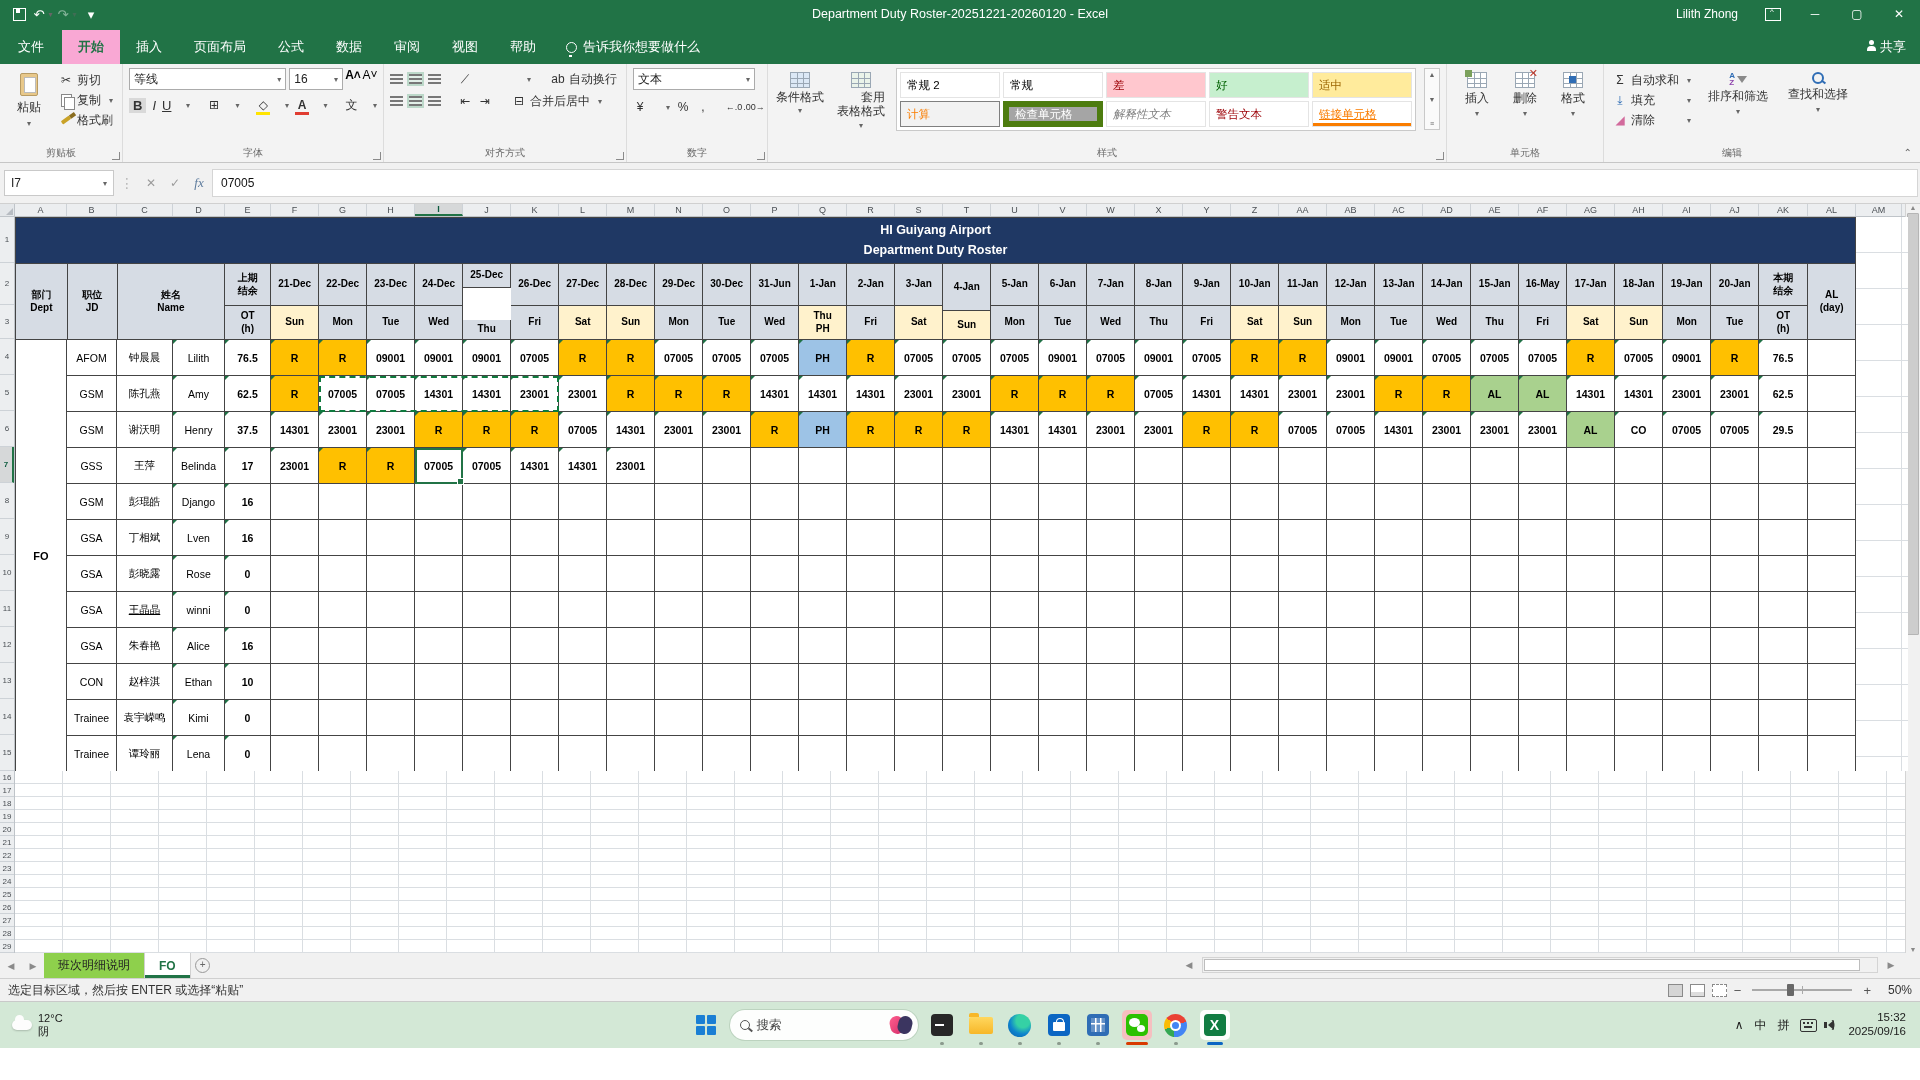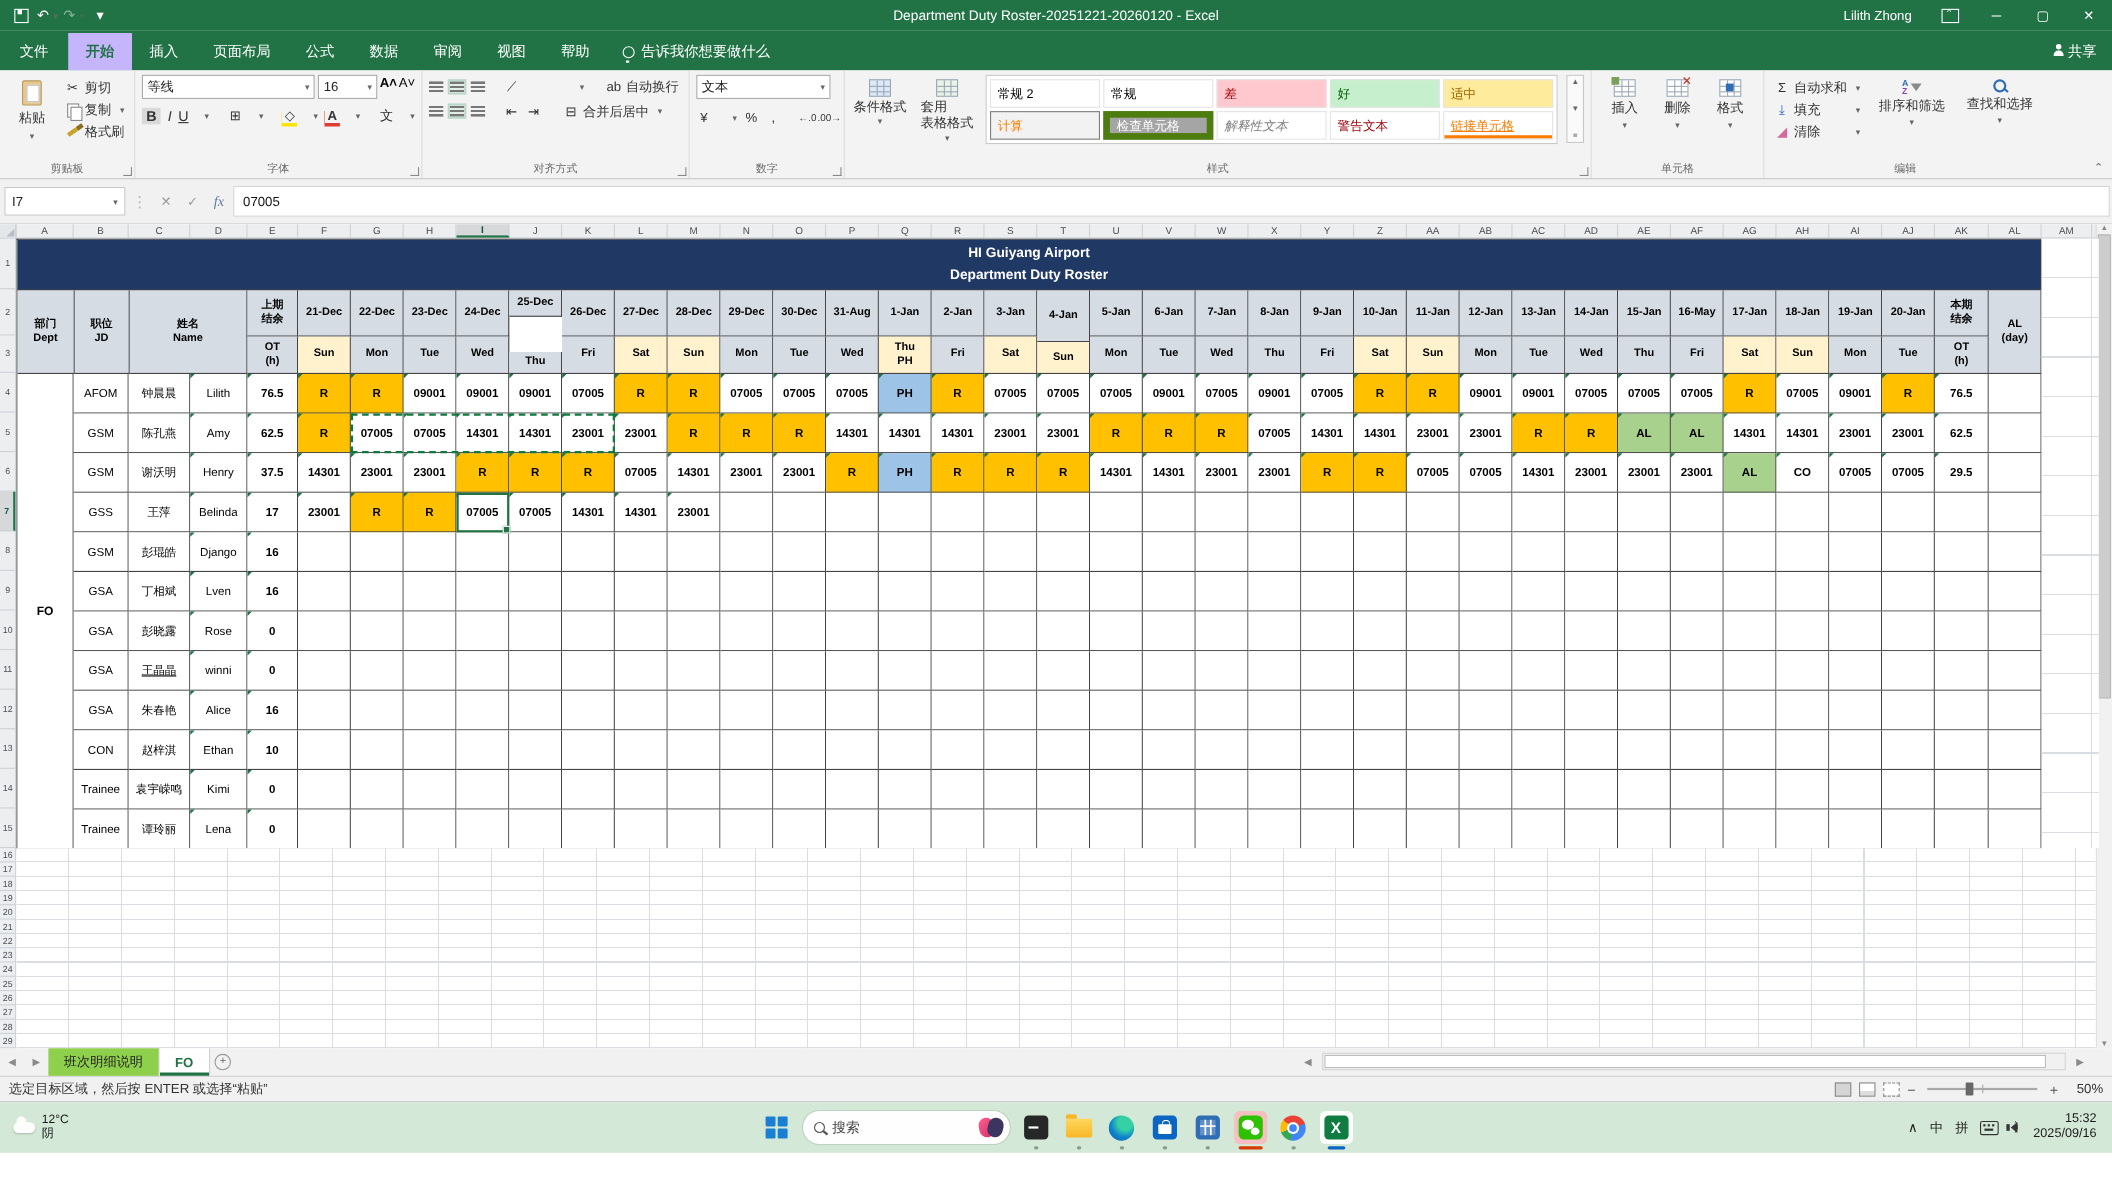--- a/index.html
+++ b/index.html
@@ -13,21 +13,21 @@
   .dim{opacity:.45;}
   #tb-title{position:absolute;left:0;right:0;text-align:center;font-size:12.5px;}
   #tb-right{margin-left:auto;display:flex;align-items:center;gap:0;z-index:2;}
   #tb-user{font-size:12px;margin-right:14px;}
   .winbtn{width:42px;height:28px;display:flex;align-items:center;justify-content:center;font-size:12px;}
   .ribopt{width:14px;height:11px;border:1px solid #fff;display:inline-block;position:relative;}
   .ribopt:before{content:"^";position:absolute;top:-2px;left:4px;font-size:8px;}
   
   #tabrow{height:36px;background:#217346;display:flex;align-items:flex-end;color:#fff;position:relative;}
   .rtab{padding:8px 16px 8px;font-size:13px;cursor:pointer;}
-  .rtab.active{background:#c4b5fd;color:#217346;font-weight:bold;}
+  .rtab.active{background:#f9a8d4;color:#217346;font-weight:bold;}
   #filetab{padding:8px 18px;font-size:13px;}
   #tellme{display:flex;align-items:center;gap:6px;padding:8px 14px;font-size:13px;}
   .bulb{width:9px;height:9px;border:1.5px solid #fff;border-radius:50%;position:relative;display:inline-block;}
   .bulb:after{content:"";position:absolute;left:2px;top:9px;width:3px;height:3px;border-bottom:2px solid #fff;}
   #share{position:absolute;right:14px;bottom:8px;display:flex;align-items:center;gap:5px;font-size:13px;}
   .person{width:8px;height:8px;position:relative;display:inline-block;}
   .person:before{content:"";position:absolute;top:-3px;left:2px;width:5px;height:5px;border-radius:50%;background:#fff;}
   .person:after{content:"";position:absolute;top:3px;left:0;width:9px;height:5px;border-radius:4px 4px 0 0;background:#fff;}
   
   #ribbon{height:98px;background:#f3f3f3;border-bottom:1px solid #c6c6c6;display:flex;position:relative;}
@@ -370,21 +370,21 @@
 
   <div class="rgroup">
     <div style="display:flex;gap:6px;align-items:flex-start;">
       <div class="cellbtn" style="width:52px;">
         <span class="gridico" style="background-color:#dce8f5;"></span>
         <span style="white-space:pre-line;text-align:center;line-height:1.2;">条件格式</span>
           <span style="font-size:8px;color:#666;">▾</span>
       </div>
       <div class="cellbtn" style="width:58px;">
         <span class="gridico" style="background-color:#eaf3ea;"></span>
-        <span style="white-space:pre-line;text-align:left;line-height:1.2;">套用
+        <span style="white-space:pre-line;text-align:right;line-height:1.2;">套用
 表格格式</span>
           <span style="font-size:8px;color:#666;">▾</span>
       </div>
       <div class="gallery" id="styleGallery">
           <div class="chip normal">常规 2</div>
           <div class="chip normal">常规</div>
           <div class="chip bad">差</div>
           <div class="chip good">好</div>
           <div class="chip neutral">适中</div>
           <div class="chip calc">计算</div>
@@ -610,21 +610,21 @@
                 </div>
                 <div class="hsplit" style="width: 48px;">
                   <div class="hc t" style="width: 48px; height: 42px;">29-Dec</div>
                   <div class="hc b" style="width: 48px; height: 34px;">Mon</div>
                 </div>
                 <div class="hsplit" style="width: 48px;">
                   <div class="hc t" style="width: 48px; height: 42px;">30-Dec</div>
                   <div class="hc b" style="width: 48px; height: 34px;">Tue</div>
                 </div>
                 <div class="hsplit" style="width: 48px;">
-                  <div class="hc t" style="width: 48px; height: 42px;">31-Aug</div>
+                  <div class="hc t" style="width: 48px; height: 42px;">31-Jun</div>
                   <div class="hc b" style="width: 48px; height: 34px;">Wed</div>
                 </div>
                 <div class="hsplit" style="width: 48px;">
                   <div class="hc t" style="width: 48px; height: 42px;">1-Jan</div>
                   <div class="hc cream b" style="width: 48px; height: 34px;">Thu
 PH</div>
                 </div>
                 <div class="hsplit" style="width: 48px;">
                   <div class="hc t" style="width: 48px; height: 42px;">2-Jan</div>
                   <div class="hc b" style="width: 48px; height: 34px;">Fri</div>

